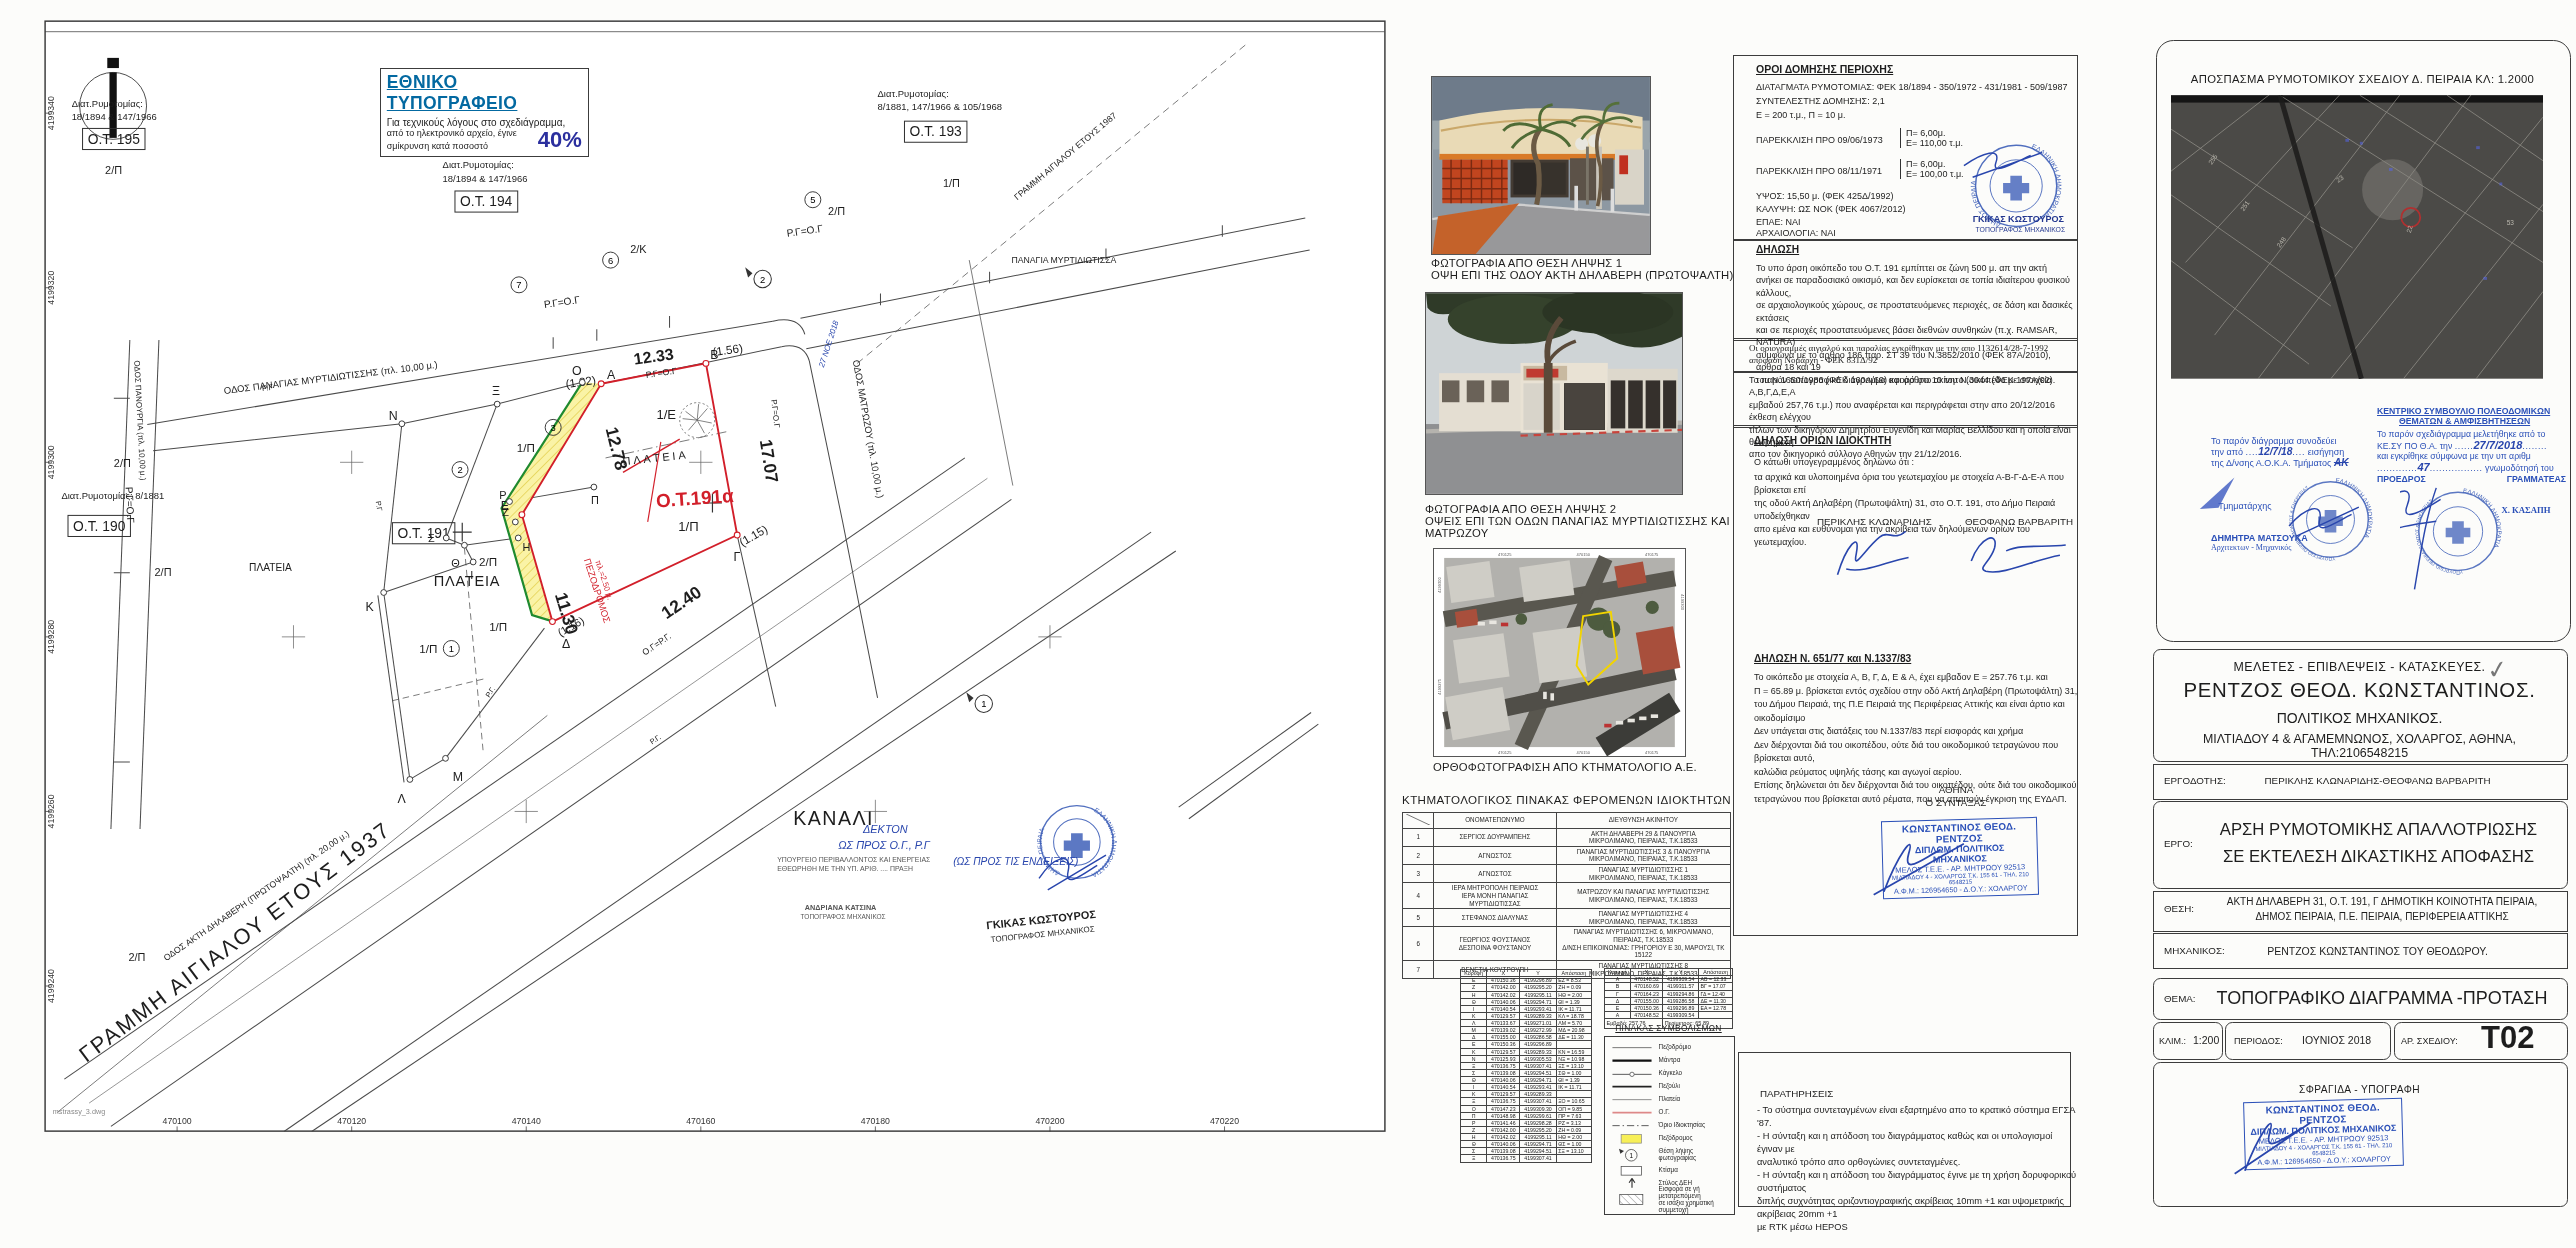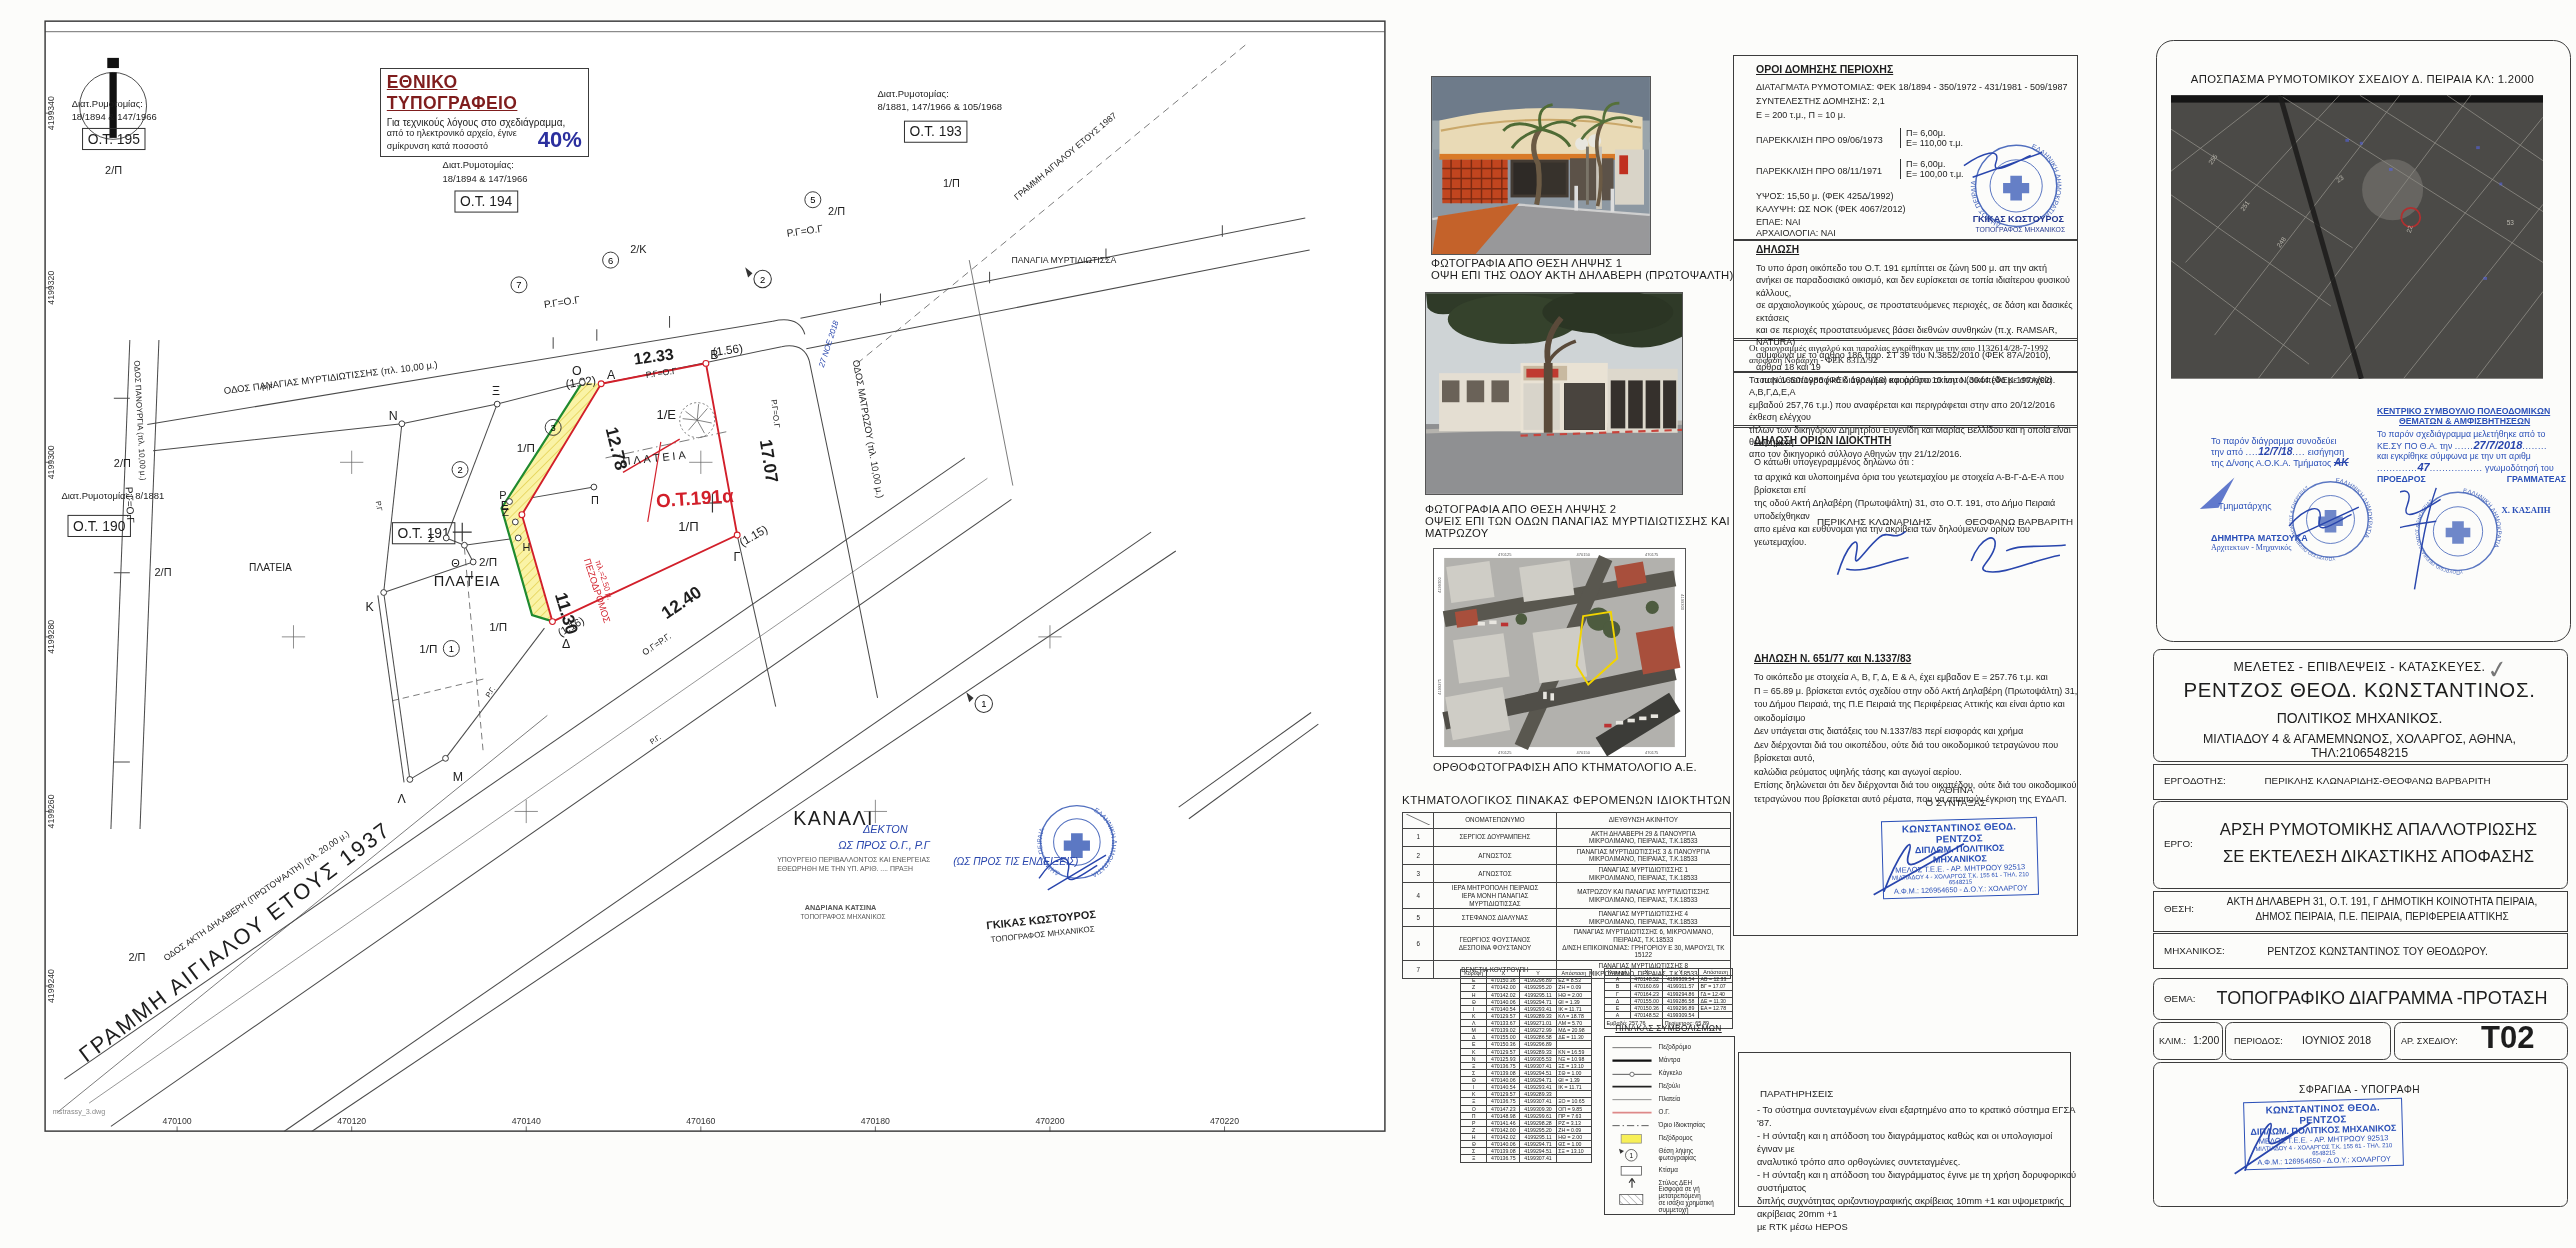--- a/index.html
+++ b/index.html
@@ -298,21 +298,21 @@
         <text x="14" y="848" font-size="12" text-anchor="middle" fill="#333" transform="rotate(-90 14 848)">4199280</text>
         <line x1="2" y1="848" x2="9" y2="848" stroke="#333"></line>
         <text x="14" y="1088" font-size="12" text-anchor="middle" fill="#333" transform="rotate(-90 14 1088)">4199260</text>
         <line x1="2" y1="1088" x2="9" y2="1088" stroke="#333"></line>
         <text x="14" y="1328" font-size="12" text-anchor="middle" fill="#333" transform="rotate(-90 14 1328)">4199240</text>
         <line x1="2" y1="1328" x2="9" y2="1328" stroke="#333"></line>
       </g>
   </svg>
 
   <div class="panel" style="left:380px;top:68px;width:195px;height:81px;padding:2.9px 5.8px;background:#fff;">
-    <div class="b u" style="color:#7f1d1d;font-size:17.5px;letter-spacing:0.4px;">ΕΘΝΙΚΟ ΤΥΠΟΓΡΑΦΕΙΟ</div>
+    <div class="b u" style="color:#0369a1;font-size:17.5px;letter-spacing:0.4px;">ΕΘΝΙΚΟ ΤΥΠΟΓΡΑΦΕΙΟ</div>
     <div style="font-size:10px;margin-top:3px;">Για τεχνικούς λόγους στο σχεδιάγραμμα,</div>
     <div style="font-size:9px;">από το ηλεκτρονικό αρχείο, έγινε</div>
     <div style="font-size:9px;display:inline-block;">σμίκρυνση κατά ποσοστό</div>
     <div class="abs b" style="right:5.8px;bottom:2.9px;color:#2b2f9e;font-size:22px;">40%</div>
   </div>
 
   <div class="abs" style="left:1431px;top:76px;width:218px;height:177px;border:0.7px solid #555;">
     <svg width="218" height="177" viewBox="0 0 300 244">
       <rect width="300" height="244" fill="#8d98a2"></rect>
       <rect y="0" width="300" height="90" fill="#6e7b8a"></rect>

